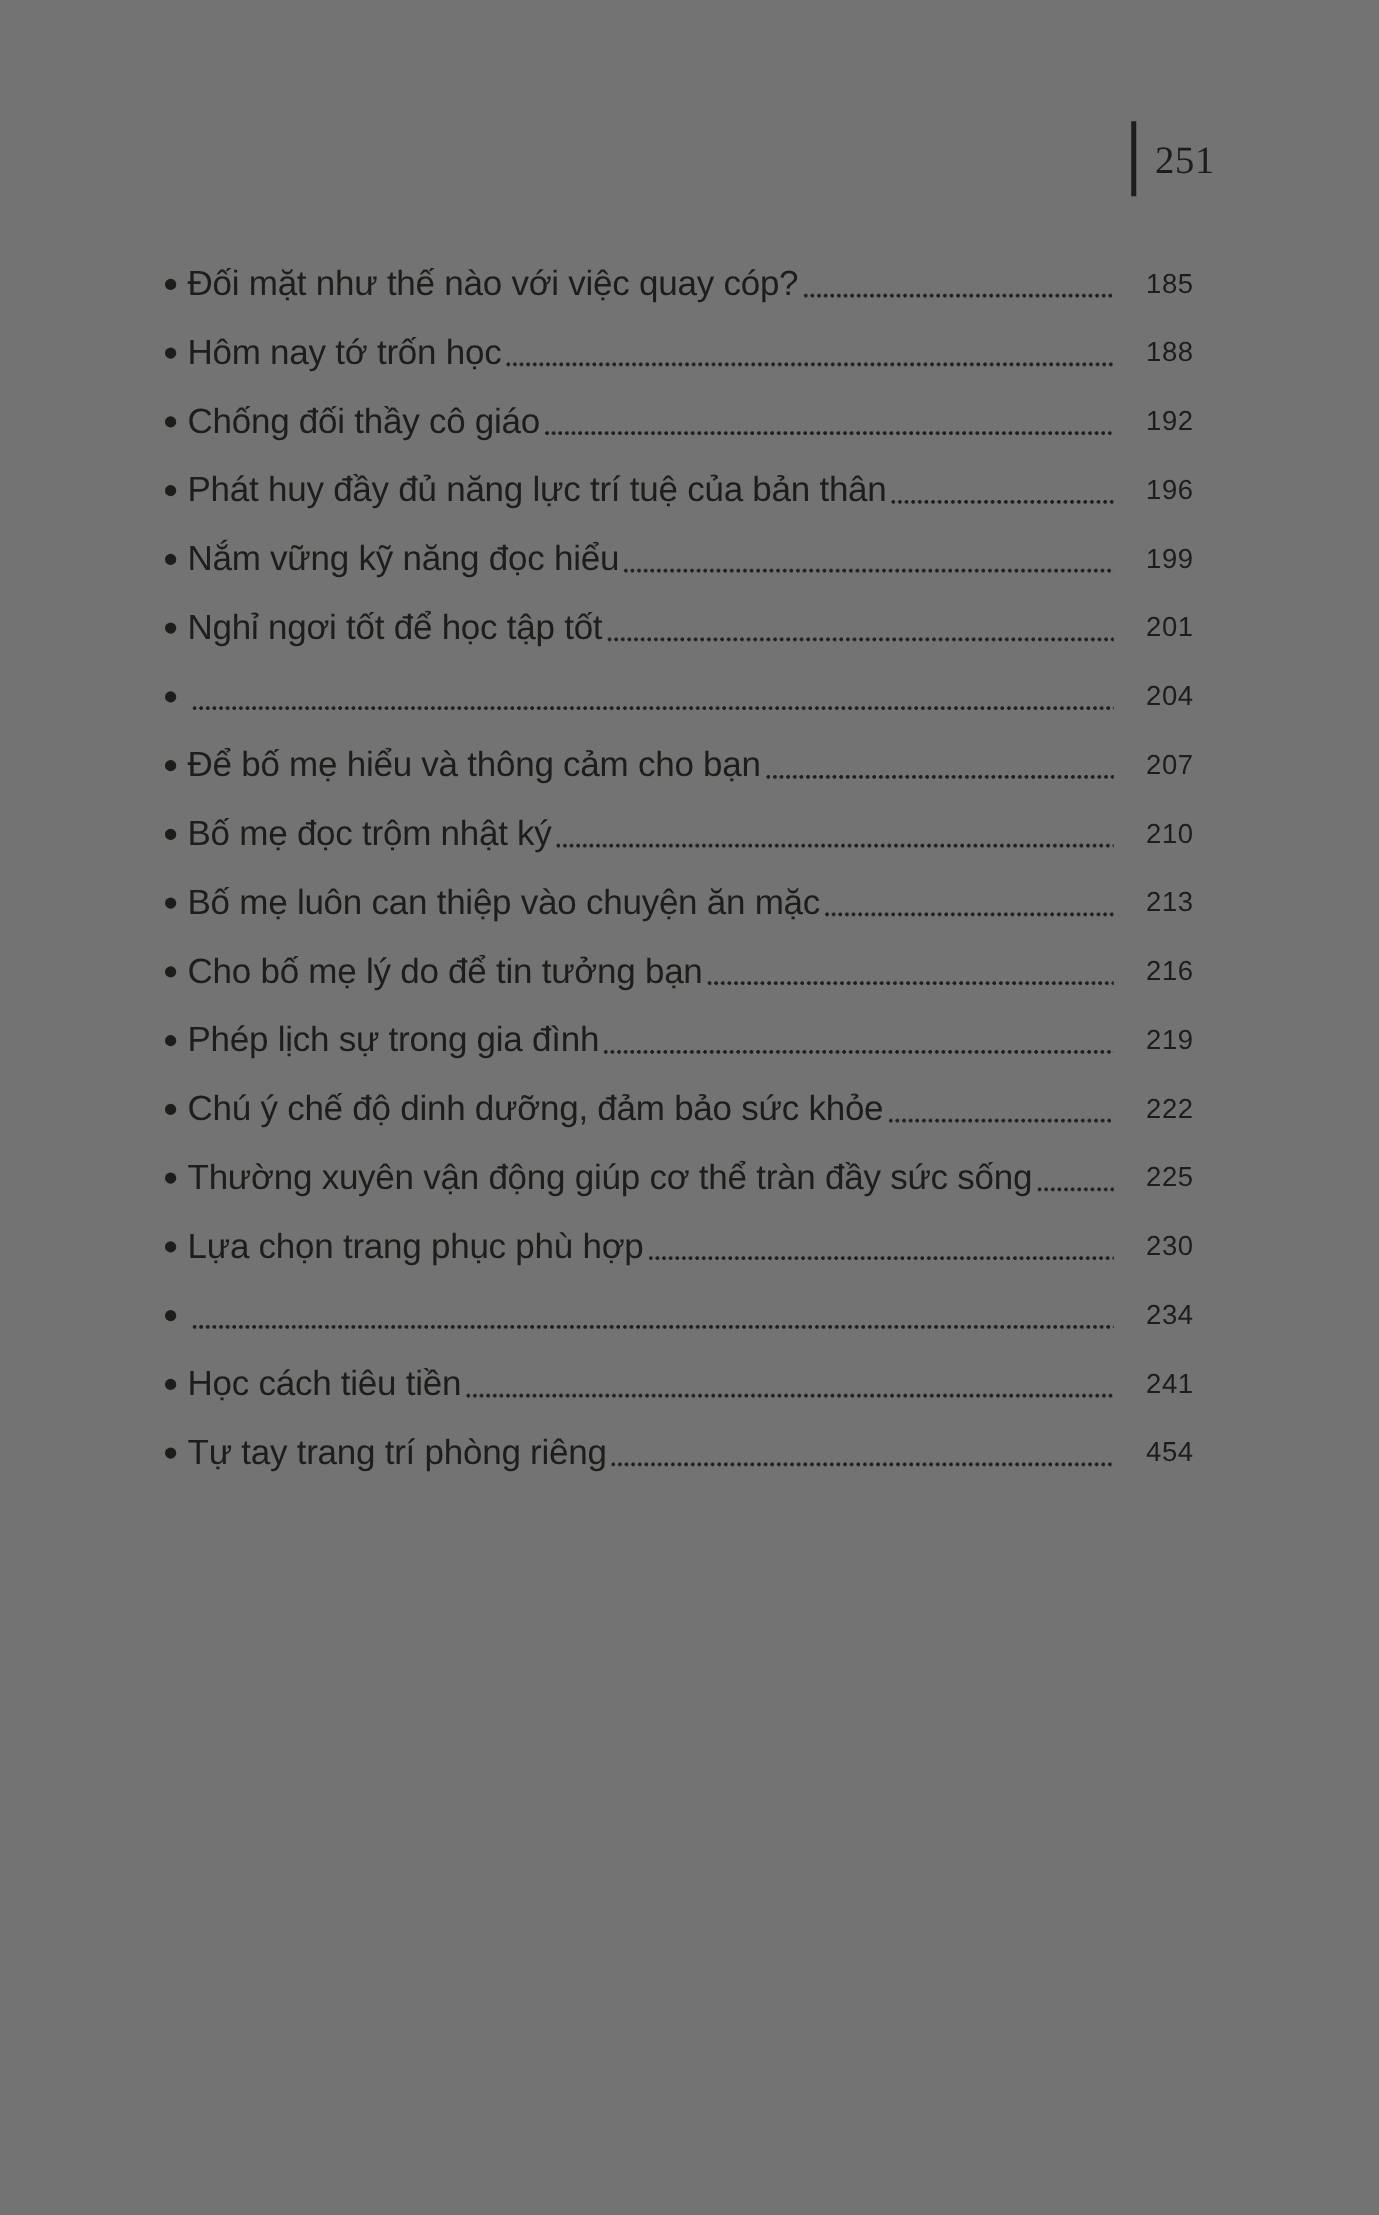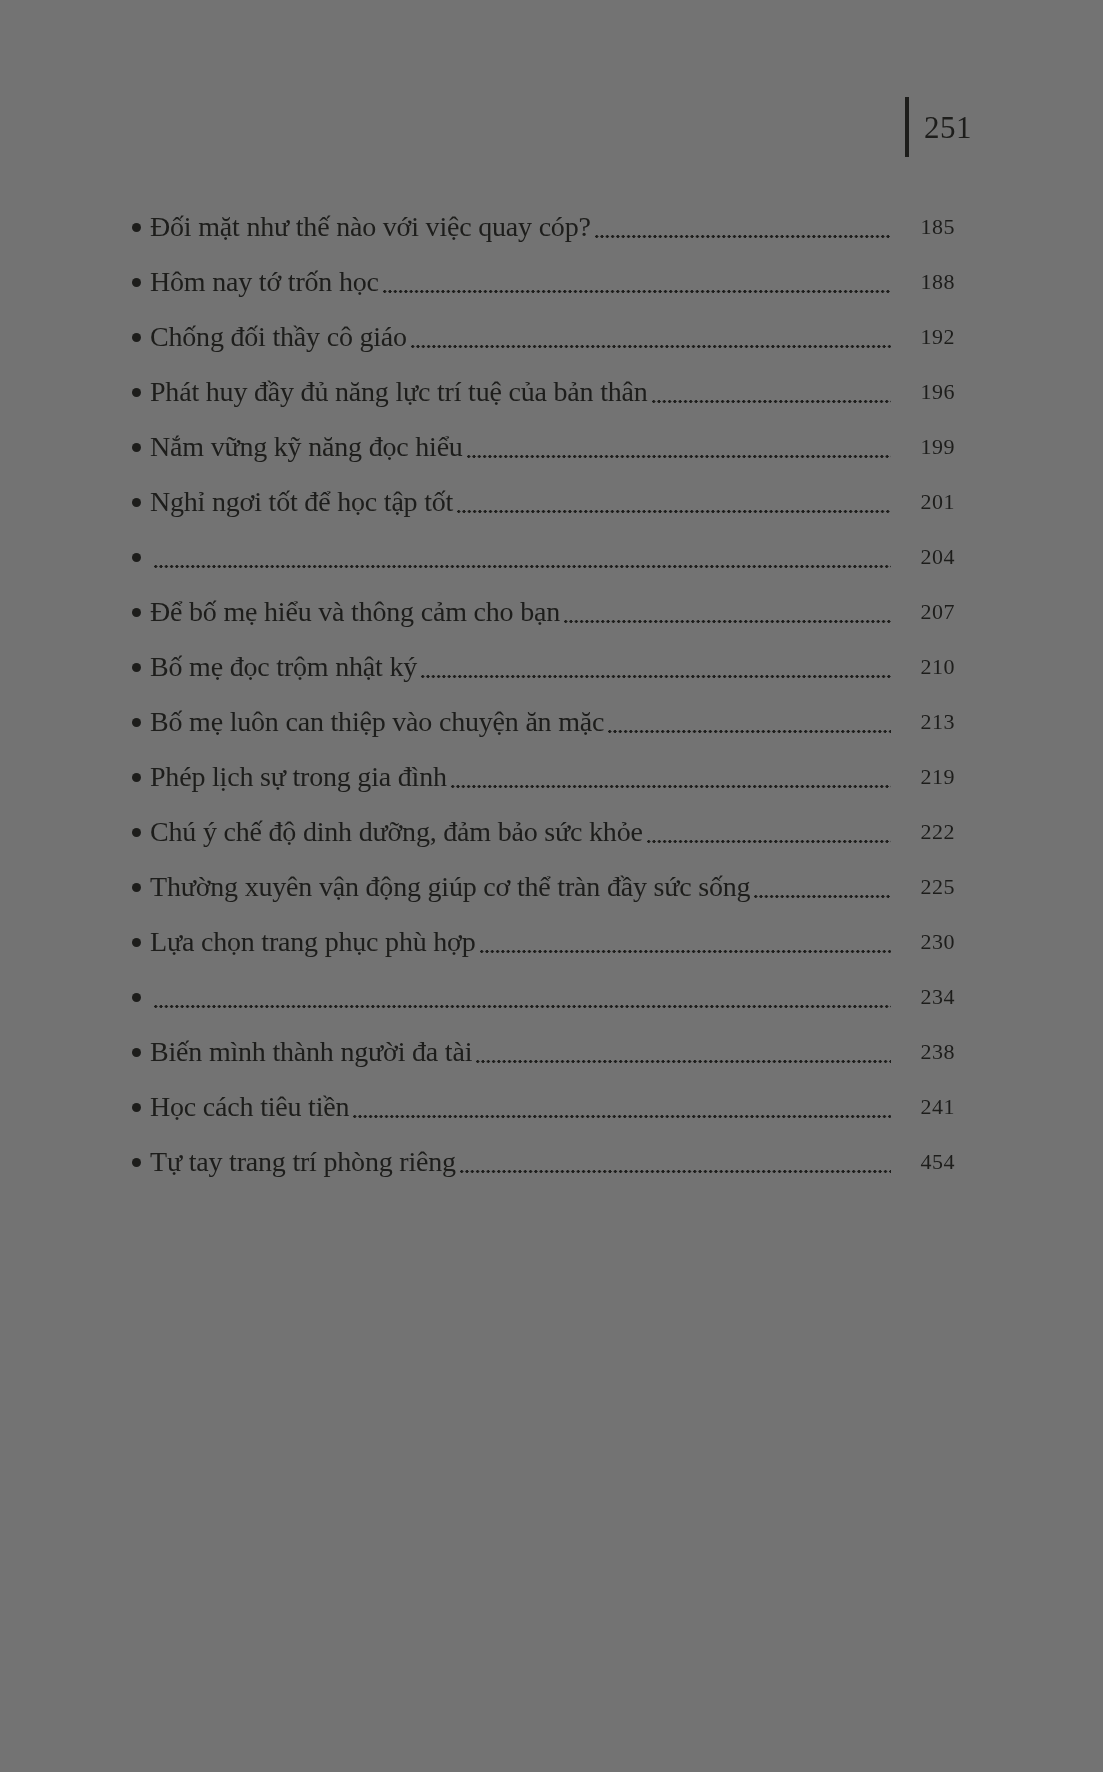--- a/index.html
+++ b/index.html
@@ -42,21 +42,20 @@
     position: absolute;
     top: 199px;
     left: 0;
     right: 0;
     padding: 0 148px 0 132px;
   }
   .toc-row {
     display: flex;
     align-items: flex-end;
     height: 55px;
-    font-family: Liberation Serif, serif;
   }
   .bullet {
     flex: none;
     width: 9px;
     height: 9px;
     border-radius: 50%;
     background: #1d1d1b;
     align-self: center;
     margin-right: 9px;
     position: relative;
@@ -161,20 +160,26 @@
       <span class="pagenum">210</span>
     </div>
 
     <div class="toc-row">
       <span class="bullet"></span>
       <span class="title">Bố mẹ luôn can thiệp vào chuyện ăn mặc</span>
       <span class="leader"></span>
       <span class="pagenum">213</span>
     </div>
 
+    <div class="toc-row">
+      <span class="bullet"></span>
+      <span class="title">Cho bố mẹ lý do để tin tưởng bạn</span>
+      <span class="leader"></span>
+      <span class="pagenum">216</span>
+    </div>
 
     <div class="toc-row">
       <span class="bullet"></span>
       <span class="title">Phép lịch sự trong gia đình</span>
       <span class="leader"></span>
       <span class="pagenum">219</span>
     </div>
 
     <div class="toc-row">
       <span class="bullet"></span>
@@ -196,26 +201,20 @@
       <span class="leader"></span>
       <span class="pagenum">230</span>
     </div>
 
     <div class="toc-row">
       <span class="bullet"></span>
       <span class="leader"></span>
       <span class="pagenum">234</span>
     </div>
 
-    <div class="toc-row">
-      <span class="bullet"></span>
-      <span class="title">Biến mình thành người đa tài</span>
-      <span class="leader"></span>
-      <span class="pagenum">238</span>
-    </div>
 
     <div class="toc-row">
       <span class="bullet"></span>
       <span class="title">Học cách tiêu tiền</span>
       <span class="leader"></span>
       <span class="pagenum">241</span>
     </div>
 
     <div class="toc-row">
       <span class="bullet"></span>

